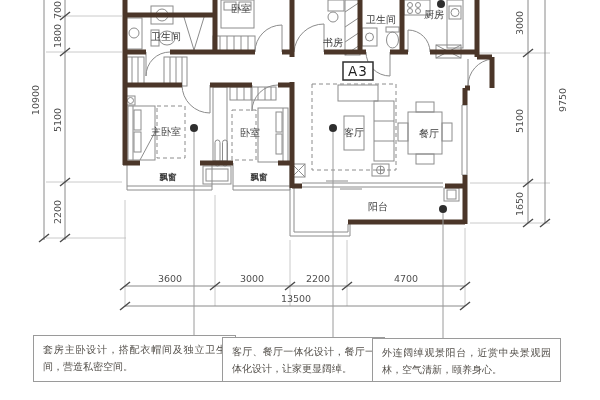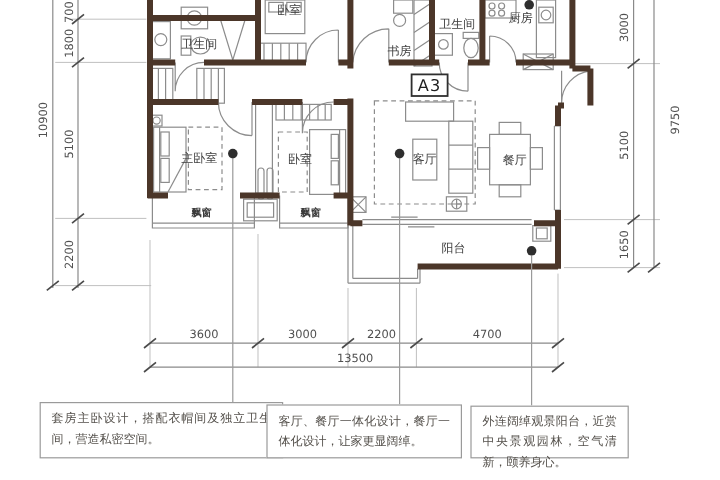--- a/index.html
+++ b/index.html
@@ -217,16 +217,16 @@
     <circle cx="441" cy="4" r="4" fill="#2e2e2e"></circle>
   </g>
 </svg>
 
   <div class="note" style="left:33px;top:335px;width:203px;height:47px;">
     <span>套房主卧设计，搭配衣帽间及独立卫生间，营造私密空间。</span>
   </div>
   <div class="note" style="left:222px;top:337px;width:163px;height:45px;">
     <span>客厅、餐厅一体化设计，餐厅一体化设计，让家更显阔绰。</span>
   </div>
-  <div class="note" style="left:392px;top:338px;width:132px;height:44px;font-family:Liberation Mono, monospace;">
+  <div class="note" style="left:372px;top:338px;width:189px;height:44px;">
     <span>外连阔绰观景阳台，近赏中央景观园林，空气清新，颐养身心。</span>
   </div>
 </div>
 
 </body></html>

